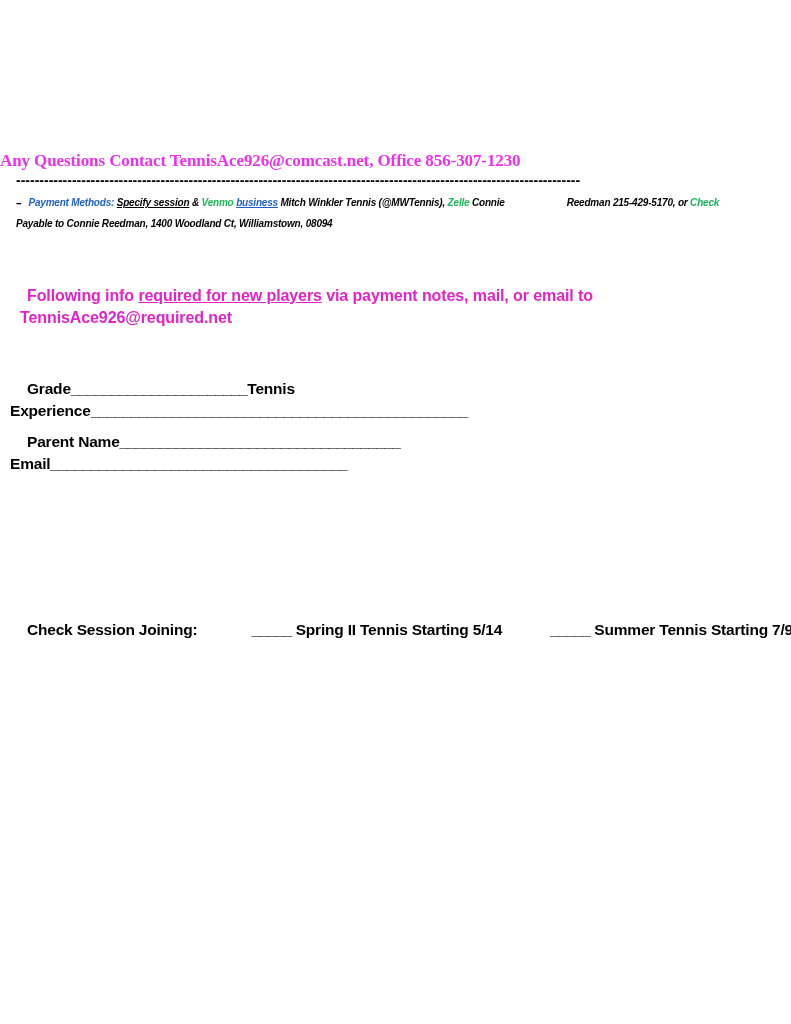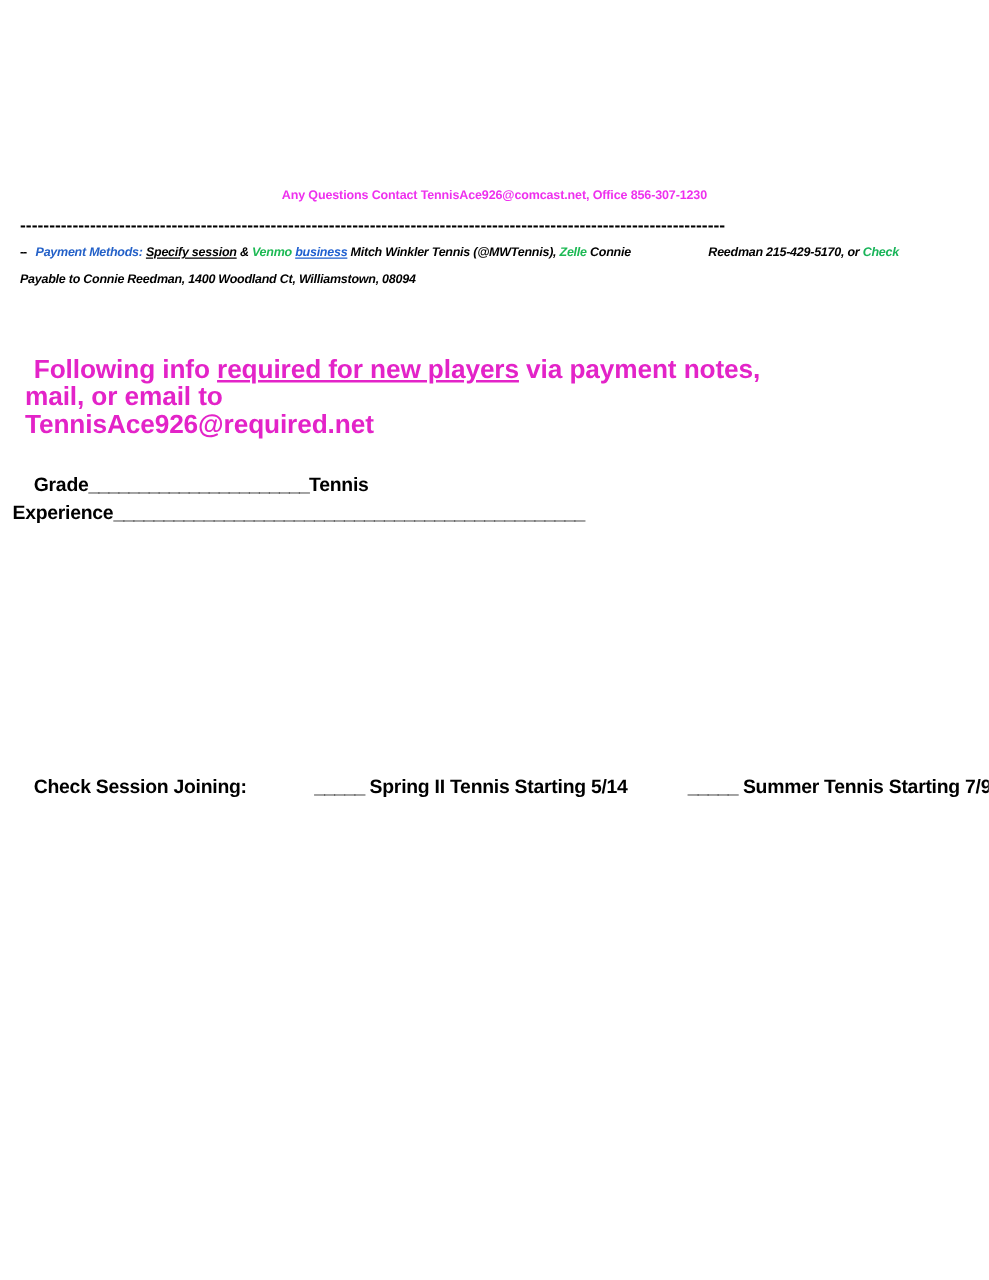--- a/index.html
+++ b/index.html
@@ -45,24 +45,23 @@
     letter-spacing: -0.1px;
     white-space: nowrap;
   }
 
   
   .contact-line {
     position: absolute;
     left: 0;
     right: 0;
     top: 151px;
-    text-align: center;
-    font-family: Liberation Sans, sans-serif;
+    font-family: Liberation Serif, serif;
     font-stretch: condensed;
-    font-size: 10px;
+    font-size: 17px;
     font-weight: 600;
     color: #ee30ee;
     letter-spacing: -0.1px;
     white-space: nowrap;
   }
 
   
   .dash-rule {
     position: absolute;
     left: 16px;
@@ -103,21 +102,21 @@
   .tabgap { display: inline-block; width: 62px; }
 
   
   .required-block {
     position: absolute;
     left: 20px;
     top: 285px;
     width: 620px;
     color: #e323c8;
     font-family: "Liberation Sans", sans-serif;
-    font-size: 21px;
+    font-size: 16px;
     font-weight: bold;
     line-height: 22px;
     letter-spacing: -0.1px;
   }
   .required-block .lead { display: inline-block; width: 7px; }
 
   
   .form-area {
     position: absolute;
     left: 10px;
@@ -181,20 +180,24 @@
   </div>
 
   <div class="form-area">
 
 
     <div class="form-row">
       <span class="indent"></span><span>Grade</span><span class="fill">______________________</span><span>Tennis</span><br>
       <span>Experience</span><span class="fill">_______________________________________________</span>
     </div>
 
+    <div class="form-row">
+      <span class="indent"></span><span>Parent Name</span><span class="fill">___________________________________</span><br>
+      <span>Email</span><span class="fill">_____________________________________</span>
+    </div>
 
 
   </div>
 
   <div class="session-row">
     <span class="indent"></span><span>Check Session Joining:</span><span class="gap-wide"></span><span class="blank-short">_____</span> <span>Spring II Tennis Starting 5/14</span><span class="gap-mid"></span><span class="blank-short">_____</span> <span>Summer Tennis Starting 7/9</span>
   </div>
 
 </div>
 

